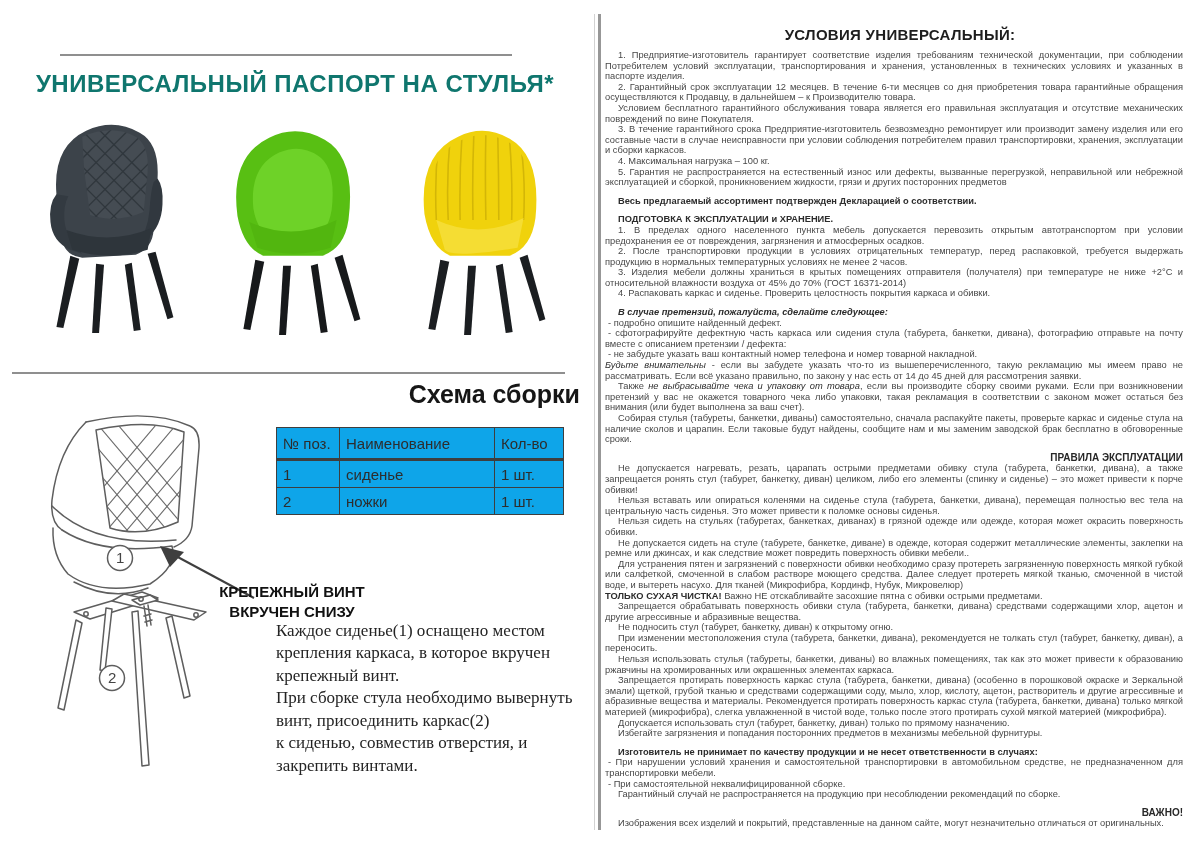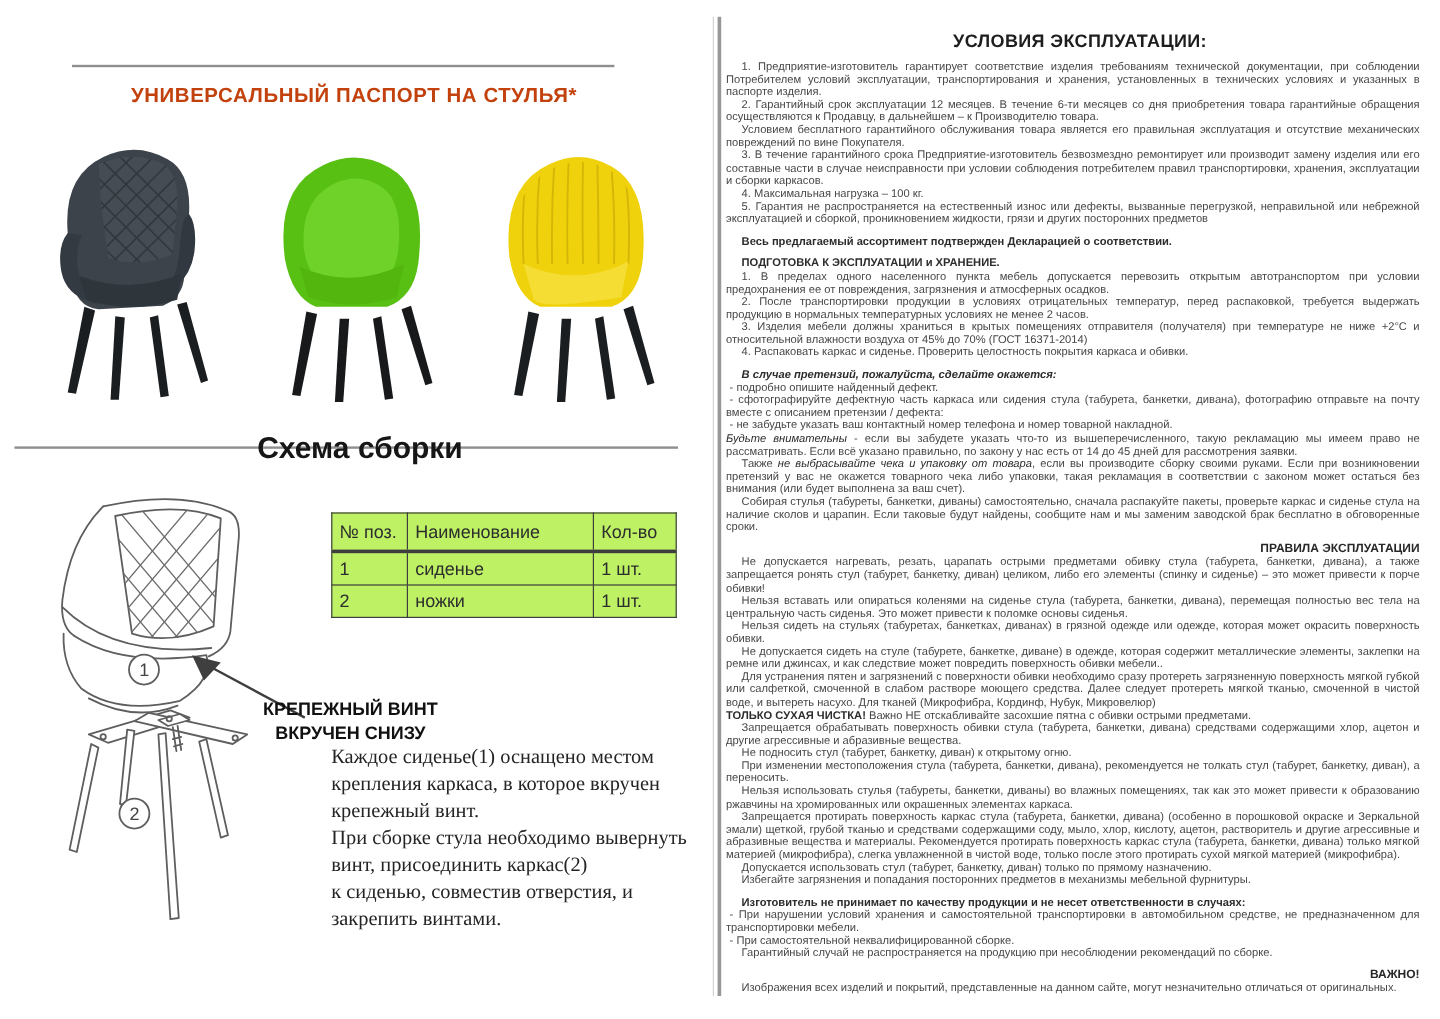--- a/index.html
+++ b/index.html
@@ -9,32 +9,32 @@
   }
   
   .divider{position:absolute;left:594px;top:14px;height:816px;width:7px;
     border-left:1px solid #d2d2d2;border-right:3px solid #979797;box-sizing:border-box;}
   .hline{position:absolute;height:2px;background:#8f8f8f;}
   #rule-top{left:60px;top:54px;width:452px;}
   #rule-mid{left:12px;top:372px;width:553px;}
 
   
   .left-title{position:absolute;left:20px;top:70px;width:550px;text-align:center;
-    font-size:17px;font-weight:bold;letter-spacing:.5px;color:#c2410c;}
+    font-size:24px;font-weight:bold;letter-spacing:.5px;color:#0f766e;}
   .chairs{position:absolute;left:30px;top:102px;width:520px;height:235px;
     display:flex;justify-content:space-between;align-items:flex-end;}
   .chairs svg{display:block;}
-  .schema-title{position:absolute;left:20px;top:360px;width:560px;text-align:center;
+  .schema-title{position:absolute;left:20px;top:380px;width:560px;text-align:right;
     font-size:25px;font-weight:bold;color:#161616;}
   .sketch{position:absolute;}
   #seat-sketch{left:22px;top:406px;}
   #legs-sketch{left:46px;top:578px;}
   #assembly-arrow{left:156px;top:542px;}
   .parts-table{position:absolute;left:276px;top:427px;border-collapse:collapse;
-    font-size:15px;color:#2d2d2d;background:#bef264;}
+    font-size:15px;color:#2d2d2d;background:#0ea5e9;}
   .parts-table th,.parts-table td{border:1.5px solid #3e3e3e;text-align:left;
     padding:2px 6px;font-weight:normal;}
   .parts-table thead th{height:26px;border-bottom:3px solid #3e3e3e;}
   .parts-table td{height:22px;}
   .col-pos{width:50px;} .col-name{width:142px;} .col-qty{width:56px;}
   .fastener-label{position:absolute;left:212px;top:582px;width:160px;
     font-size:15px;font-weight:bold;line-height:1.3;color:#111;white-space:pre-line;text-align:center;}
   .assembly-note{position:absolute;left:276px;top:620px;width:300px;
     font-size:17px;line-height:1.32;color:#242424;white-space:pre-line;font-family:Liberation Serif, serif;}
 
@@ -207,35 +207,35 @@
   <div class="fastener-label">КРЕПЕЖНЫЙ ВИНТ
 ВКРУЧЕН СНИЗУ</div>
   <div class="assembly-note">Каждое сиденье(1) оснащено местом
 крепления каркаса, в которое вкручен
 крепежный винт.
 При сборке стула необходимо вывернуть
 винт, присоединить каркас(2)
 к сиденью, совместив отверстия, и
 закрепить винтами.</div>
 
-  <div class="right-title">УСЛОВИЯ ЭКСПЛУАТАЦИИ:</div>
+  <div class="right-title">УСЛОВИЯ УНИВЕРСАЛЬНЫЙ:</div>
   <div class="right-body">
       <div class="rblk p"><span>1. Предприятие-изготовитель гарантирует соответствие изделия требованиям технической документации, при соблюдении Потребителем условий эксплуатации, транспортирования и хранения, установленных в технических условиях и указанных в паспорте изделия.</span></div>
       <div class="rblk p"><span>2. Гарантийный срок эксплуатации 12 месяцев. В течение 6-ти месяцев со дня приобретения товара гарантийные обращения осуществляются к Продавцу, в дальнейшем – к Производителю товара.</span></div>
       <div class="rblk p"><span>Условием бесплатного гарантийного обслуживания товара является его правильная эксплуатация и отсутствие механических повреждений по вине Покупателя.</span></div>
       <div class="rblk p"><span>3. В течение гарантийного срока Предприятие-изготовитель безвозмездно ремонтирует или производит замену изделия или его составные части в случае неисправности при условии соблюдения потребителем правил транспортировки, хранения, эксплуатации и сборки каркасов.</span></div>
       <div class="rblk p"><span>4. Максимальная нагрузка – 100 кг.</span></div>
       <div class="rblk p"><span>5. Гарантия не распространяется на естественный износ или дефекты, вызванные перегрузкой, неправильной или небрежной эксплуатацией и сборкой, проникновением жидкости, грязи и других посторонних предметов</span></div>
       <div class="rblk hb gap"><span>Весь предлагаемый ассортимент подтвержден Декларацией о соответствии.</span></div>
       <div class="rblk hb gap"><span>ПОДГОТОВКА К ЭКСПЛУАТАЦИИ и ХРАНЕНИЕ.</span></div>
       <div class="rblk p"><span>1. В пределах одного населенного пункта мебель допускается перевозить открытым автотранспортом при условии предохранения ее от повреждения, загрязнения и атмосферных осадков.</span></div>
       <div class="rblk p"><span>2. После транспортировки продукции в условиях отрицательных температур, перед распаковкой, требуется выдержать продукцию в нормальных температурных условиях не менее 2 часов.</span></div>
       <div class="rblk p"><span>3. Изделия мебели должны храниться в крытых помещениях отправителя (получателя) при температуре не ниже +2°С и относительной влажности воздуха от 45% до 70% (ГОСТ 16371-2014)</span></div>
       <div class="rblk p"><span>4. Распаковать каркас и сиденье. Проверить целостность покрытия каркаса и обивки.</span></div>
-      <div class="rblk hbi gap"><span>В случае претензий, пожалуйста, сделайте окажется:</span></div>
+      <div class="rblk hbi gap"><span>В случае претензий, пожалуйста, сделайте следующее:</span></div>
       <div class="rblk dash"><span>- подробно опишите найденный дефект.</span></div>
       <div class="rblk dash"><span>- сфотографируйте дефектную часть каркаса или сидения стула (табурета, банкетки, дивана), фотографию отправьте на почту вместе с описанием претензии / дефекта:</span></div>
       <div class="rblk dash"><span>- не забудьте указать ваш контактный номер телефона и номер товарной накладной.</span></div>
       <div class="rblk p0"><span class="f-bi">Будьте внимательны</span><span> - если вы забудете указать что-то из вышеперечисленного, такую рекламацию мы имеем право не рассматривать. Если всё указано правильно, по закону у нас есть от 14 до 45 дней для рассмотрения заявки.</span></div>
       <div class="rblk p"><span>Также </span><span class="f-bi">не выбрасывайте чека и упаковку от товара</span><span>, если вы производите сборку своими руками. Если при возникновении претензий у вас не окажется товарного чека либо упаковки, такая рекламация в соответствии с законом может остаться без внимания (или будет выполнена за ваш счет).</span></div>
       <div class="rblk p"><span>Собирая стулья (табуреты, банкетки, диваны) самостоятельно, сначала распакуйте пакеты, проверьте каркас и сиденье стула на наличие сколов и царапин. Если таковые будут найдены, сообщите нам и мы заменим заводской брак бесплатно в обговоренные сроки.</span></div>
       <div class="rblk c gap"><span>ПРАВИЛА ЭКСПЛУАТАЦИИ</span></div>
       <div class="rblk p"><span>Не допускается нагревать, резать, царапать острыми предметами обивку стула (табурета, банкетки, дивана), а также запрещается ронять стул (табурет, банкетку, диван) целиком, либо его элементы (спинку и сиденье) – это может привести к порче обивки!</span></div>
       <div class="rblk p"><span>Нельзя вставать или опираться коленями на сиденье стула (табурета, банкетки, дивана), перемещая полностью вес тела на центральную часть сиденья. Это может привести к поломке основы сиденья.</span></div>
       <div class="rblk p"><span>Нельзя сидеть на стульях (табуретах, банкетках, диванах) в грязной одежде или одежде, которая может окрасить поверхность обивки.</span></div>

